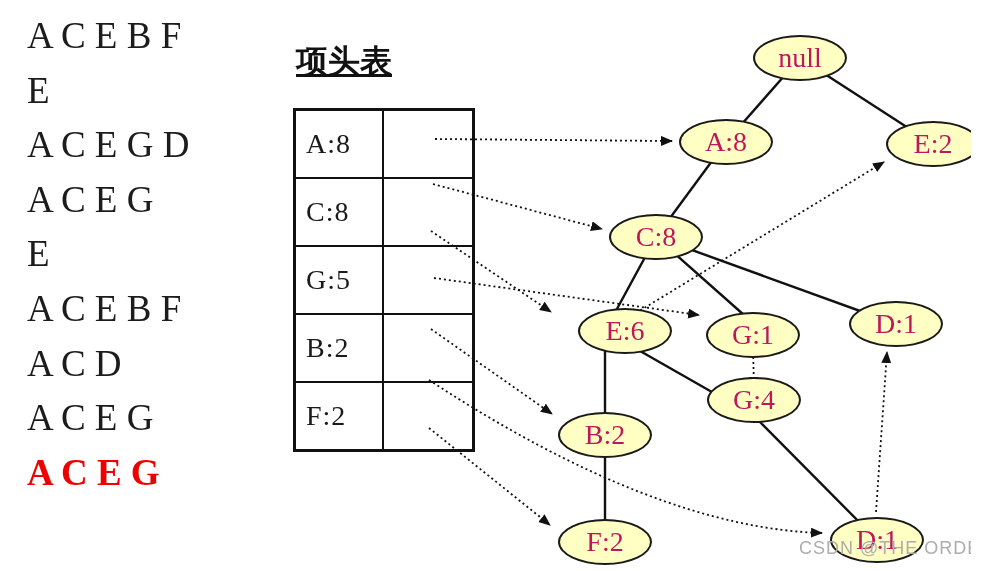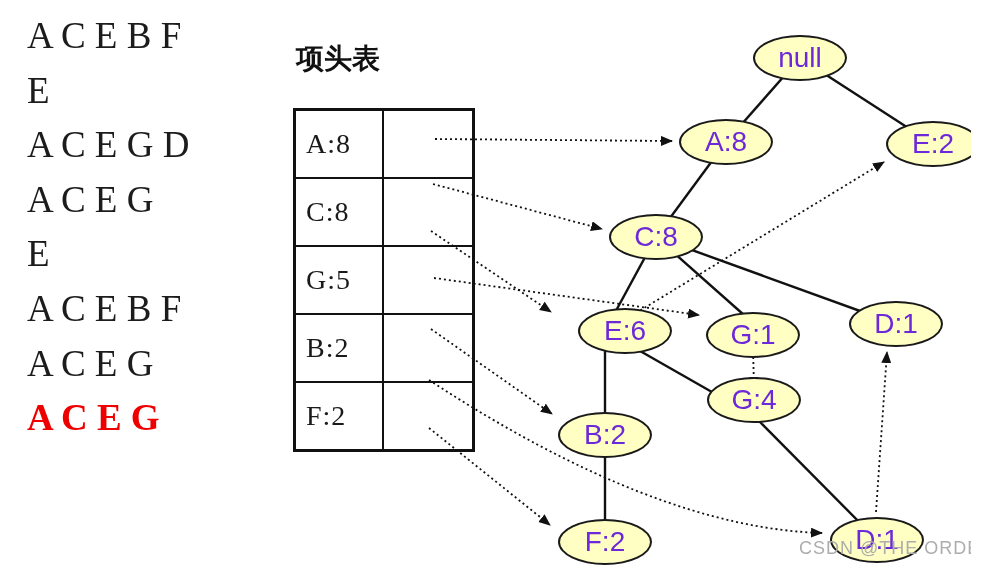--- a/index.html
+++ b/index.html
@@ -14,22 +14,23 @@
   .tx-list{
     position:absolute;left:27px;top:9px;
     font-family:"Liberation Serif", serif;
     font-size:37px;color:#1c1c1c;
   }
   .tx{height:54.6px;line-height:54.6px;white-space:pre;}
   .tx.red{color:#ee0000;font-weight:bold;}
   
   .htable-title{
     position:absolute;left:296px;top:40px;
-    font-size:28px;font-weight:600;color:#111;
+    font-size:32px;font-weight:600;color:#111;
     font-family:"Liberation Sans", sans-serif;
+    text-decoration:underline;
   }
   .htable{
     position:absolute;left:293px;top:108px;
     width:176px;height:338px;
     border:3px solid #111;
     display:flex;flex-direction:column;
     background:#fff;
   }
   .hrow{flex:1;display:flex;border-top:2px solid #111;}
   .hrow:first-child{border-top:none;}
@@ -42,22 +43,22 @@
   }
   .hcell-link{flex:1;}
   
   .edges{position:absolute;left:0;top:0;}
   .node{
     position:absolute;width:94px;height:46px;
     background:#ffffc4;
     border:2px solid #1a1a1a;border-radius:50%;
     box-sizing:border-box;
     display:flex;align-items:center;justify-content:center;
-    font-size:28px;color:#6d28d9;
-    font-family:Liberation Sans, sans-serif;
+    font-size:28px;color:#be185d;
+    font-family:Liberation Serif, serif;
   }
   .solid-edge{stroke:#111;stroke-width:2.4;}
   .dot-link{stroke:#111;stroke-width:1.8;fill:none;stroke-dasharray:2 3;}
   
   .watermark{
     position:absolute;left:799px;top:538px;
     font-size:18px;color:#adadad;letter-spacing:1px;
     font-family:"Liberation Sans", sans-serif;
     white-space:pre;
   }
@@ -67,20 +68,21 @@
 
 <div class="canvas">
 
   <div class="tx-list">
     <div class="tx">A C E B F</div>
     <div class="tx">E</div>
     <div class="tx">A C E G D</div>
     <div class="tx">A C E G</div>
     <div class="tx">E</div>
     <div class="tx">A C E B F</div>
+    <div class="tx">A C D</div>
     <div class="tx">A C E G</div>
     <div class="tx red">A C E G</div>
   </div>
 
   <div class="htable-title">项头表</div>
 
   <div class="htable">
     <div class="hrow">
       <div class="hcell-label">A:8</div>
       <div class="hcell-link"></div>

